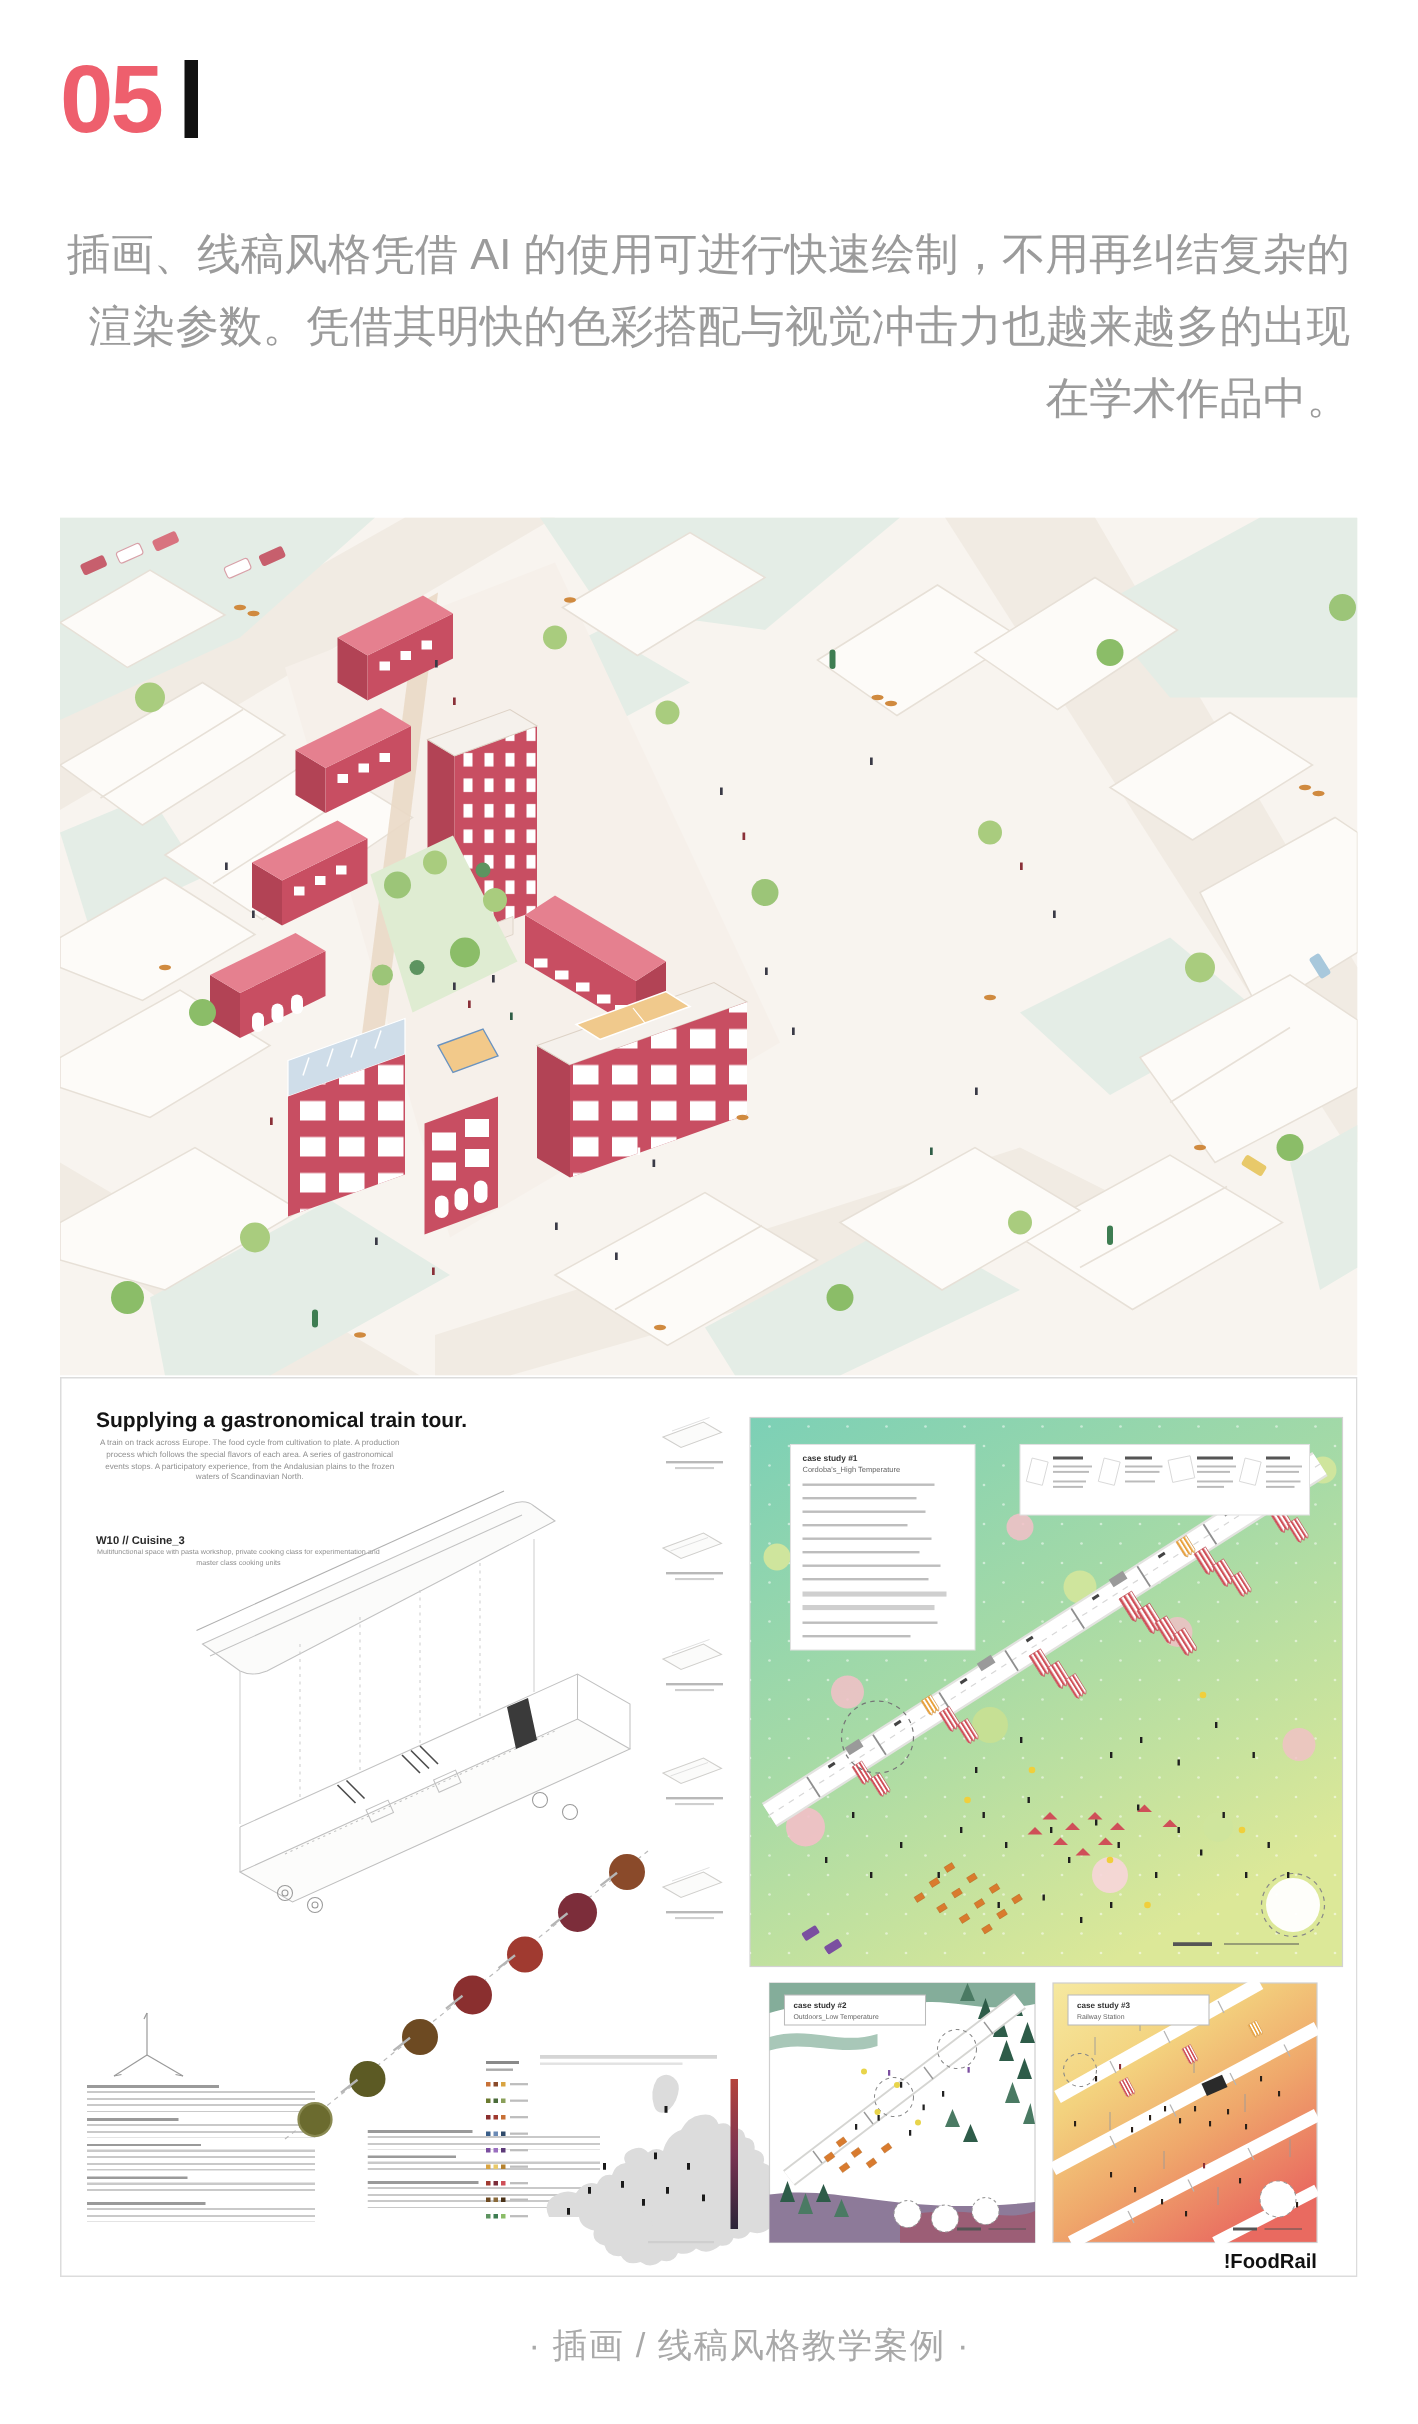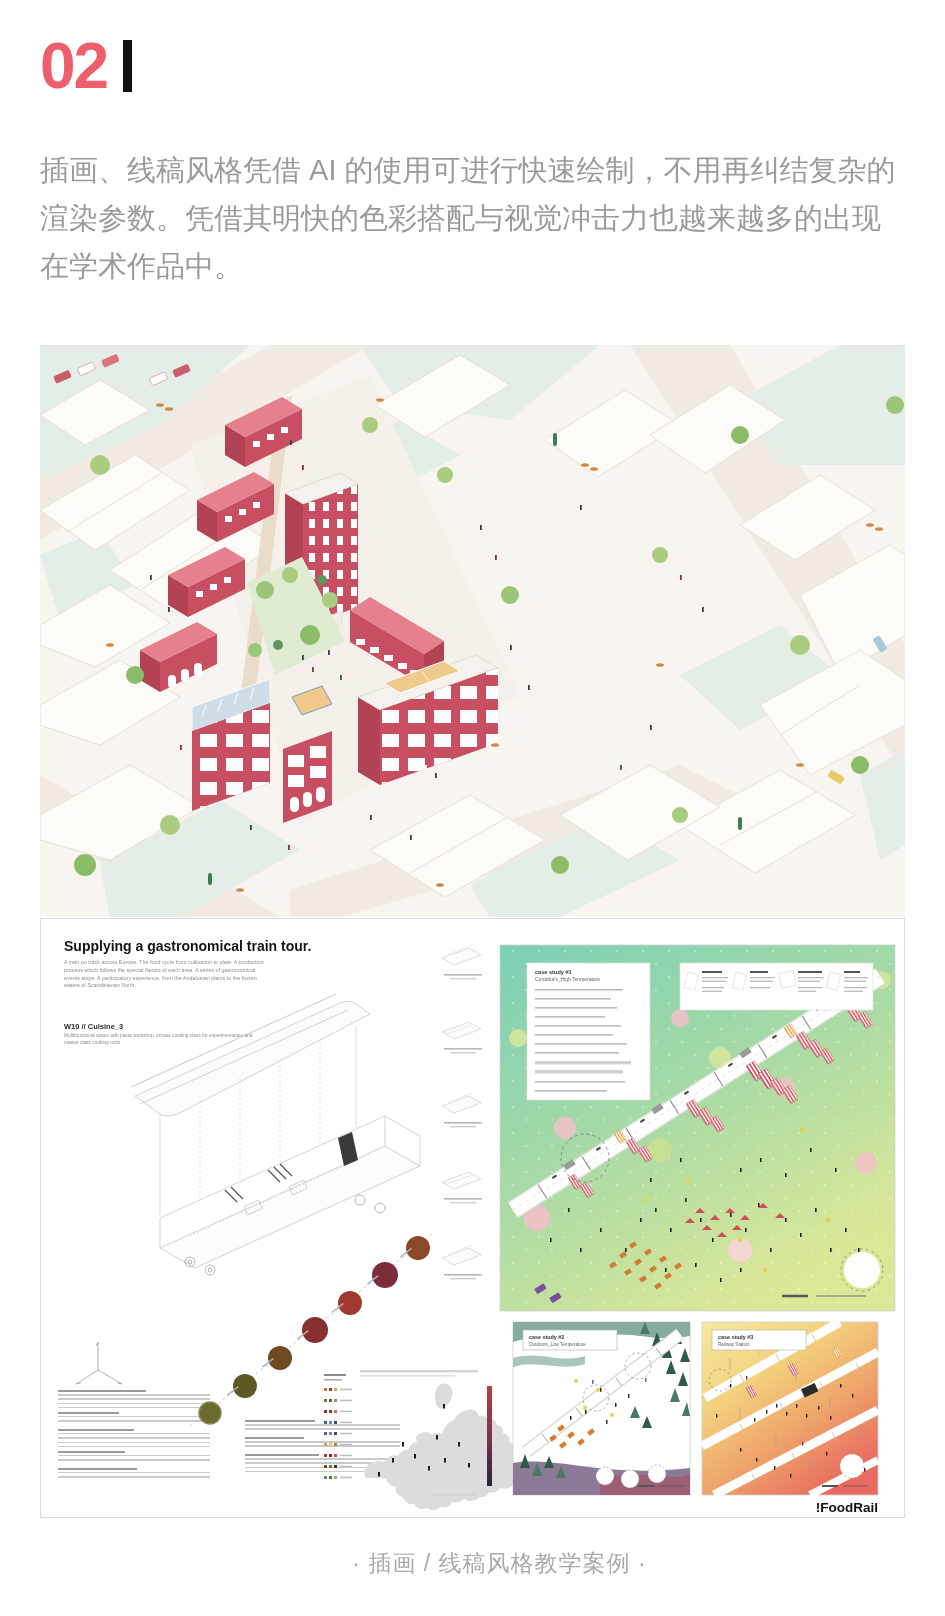--- a/index.html
+++ b/index.html
@@ -3,38 +3,38 @@
 <meta charset="utf-8">
 <style>
   html,body{margin:0;padding:0;}
   body{width:945px;height:1616px;background:#ffffff;position:relative;overflow:hidden;
        font-family:"Liberation Sans",sans-serif;}
   .header{position:absolute;left:40px;top:34px;display:flex;align-items:center;}
   .sec-num{font-size:64px;font-weight:800;color:#ee5f6d;letter-spacing:-2px;line-height:1;}
   .sec-bar{width:9px;height:52px;background:#111;margin-left:16px;margin-right:22px;}
   .sec-title{font-size:40px;font-weight:800;color:#111;margin:0;letter-spacing:1px;line-height:1;}
   .intro{position:absolute;left:40px;top:146px;width:860px;margin:0;
-         font-size:29px;line-height:48px;color:#9b9b9b;}
-  figure{margin:0;padding:0;}
+         font-size:29px;line-height:48px;color:#9b9b9b;text-align:right;}
+  figure{margin:0;padding:0;text-align:center;}
   .hero{position:absolute;left:40px;top:345px;width:865px;height:572px;}
   .board{position:absolute;left:40px;top:918px;width:865px;height:600px;}
   .caption{position:absolute;left:0;top:1548px;width:100%;margin:0;text-align:center;
            font-size:23px;color:#a9a9a9;letter-spacing:1px;padding-left:27px;}
   svg{display:block;}
   .sk{background:repeating-linear-gradient(to bottom,#c9c9c9 0 1.5px,transparent 1.5px 4.4px);}
   .skd{background:repeating-linear-gradient(to bottom,#9a9a9a 0 1.8px,transparent 1.8px 4.6px);}
   .tiny{font-size:5.4px;line-height:1.45;color:#8f8f8f;margin:0;}
 </style>
 </head>
 <body>
 
 <div>
 
   <header class="header">
-    <span class="sec-num">02</span>
+    <span class="sec-num">05</span>
     <span class="sec-bar"></span>
   </header>
 
   <p class="intro">插画、线稿风格凭借 AI 的使用可进行快速绘制，不用再纠结复杂的渲染参数。凭借其明快的色彩搭配与视觉冲击力也越来越多的出现在学术作品中。</p>
 
   <figure class="hero">
   <svg width="865" height="572" viewBox="0 0 865 572">
     <defs>
       <pattern id="winGrid" width="14" height="17" patternUnits="userSpaceOnUse">
         <rect x="3" y="4" width="6" height="9" fill="#ffffff"></rect>

